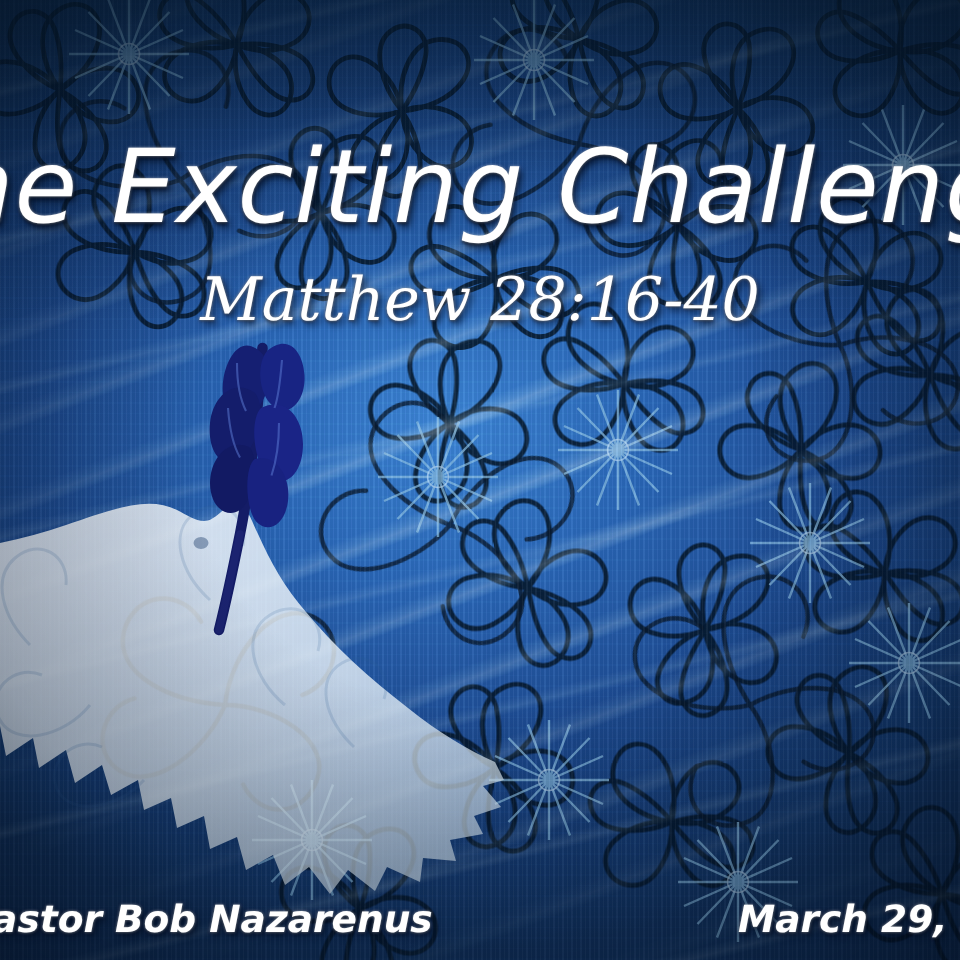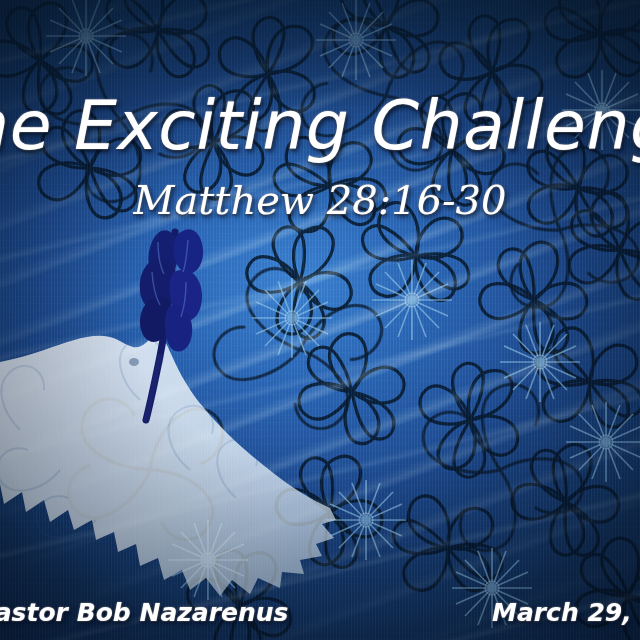--- a/index.html
+++ b/index.html
@@ -308,19 +308,19 @@
         </g>
       </g>
     </svg>
   </div>
 
   <div class="layer" id="bg-vignette"></div>
   <div class="layer" id="bg-topshade"></div>
 
   <div class="txt" id="title">The Exciting Challenge</div>
 
-  <div class="txt" id="subtitle">Matthew 28:16-30</div>
+  <div class="txt" id="subtitle">Matthew 28:16-40</div>
 
   <div class="txt" id="speaker">Pastor Bob Nazarenus</div>
 
   <div class="txt" id="date">March 29, 2</div>
 
 </div>
 
 </body></html>

